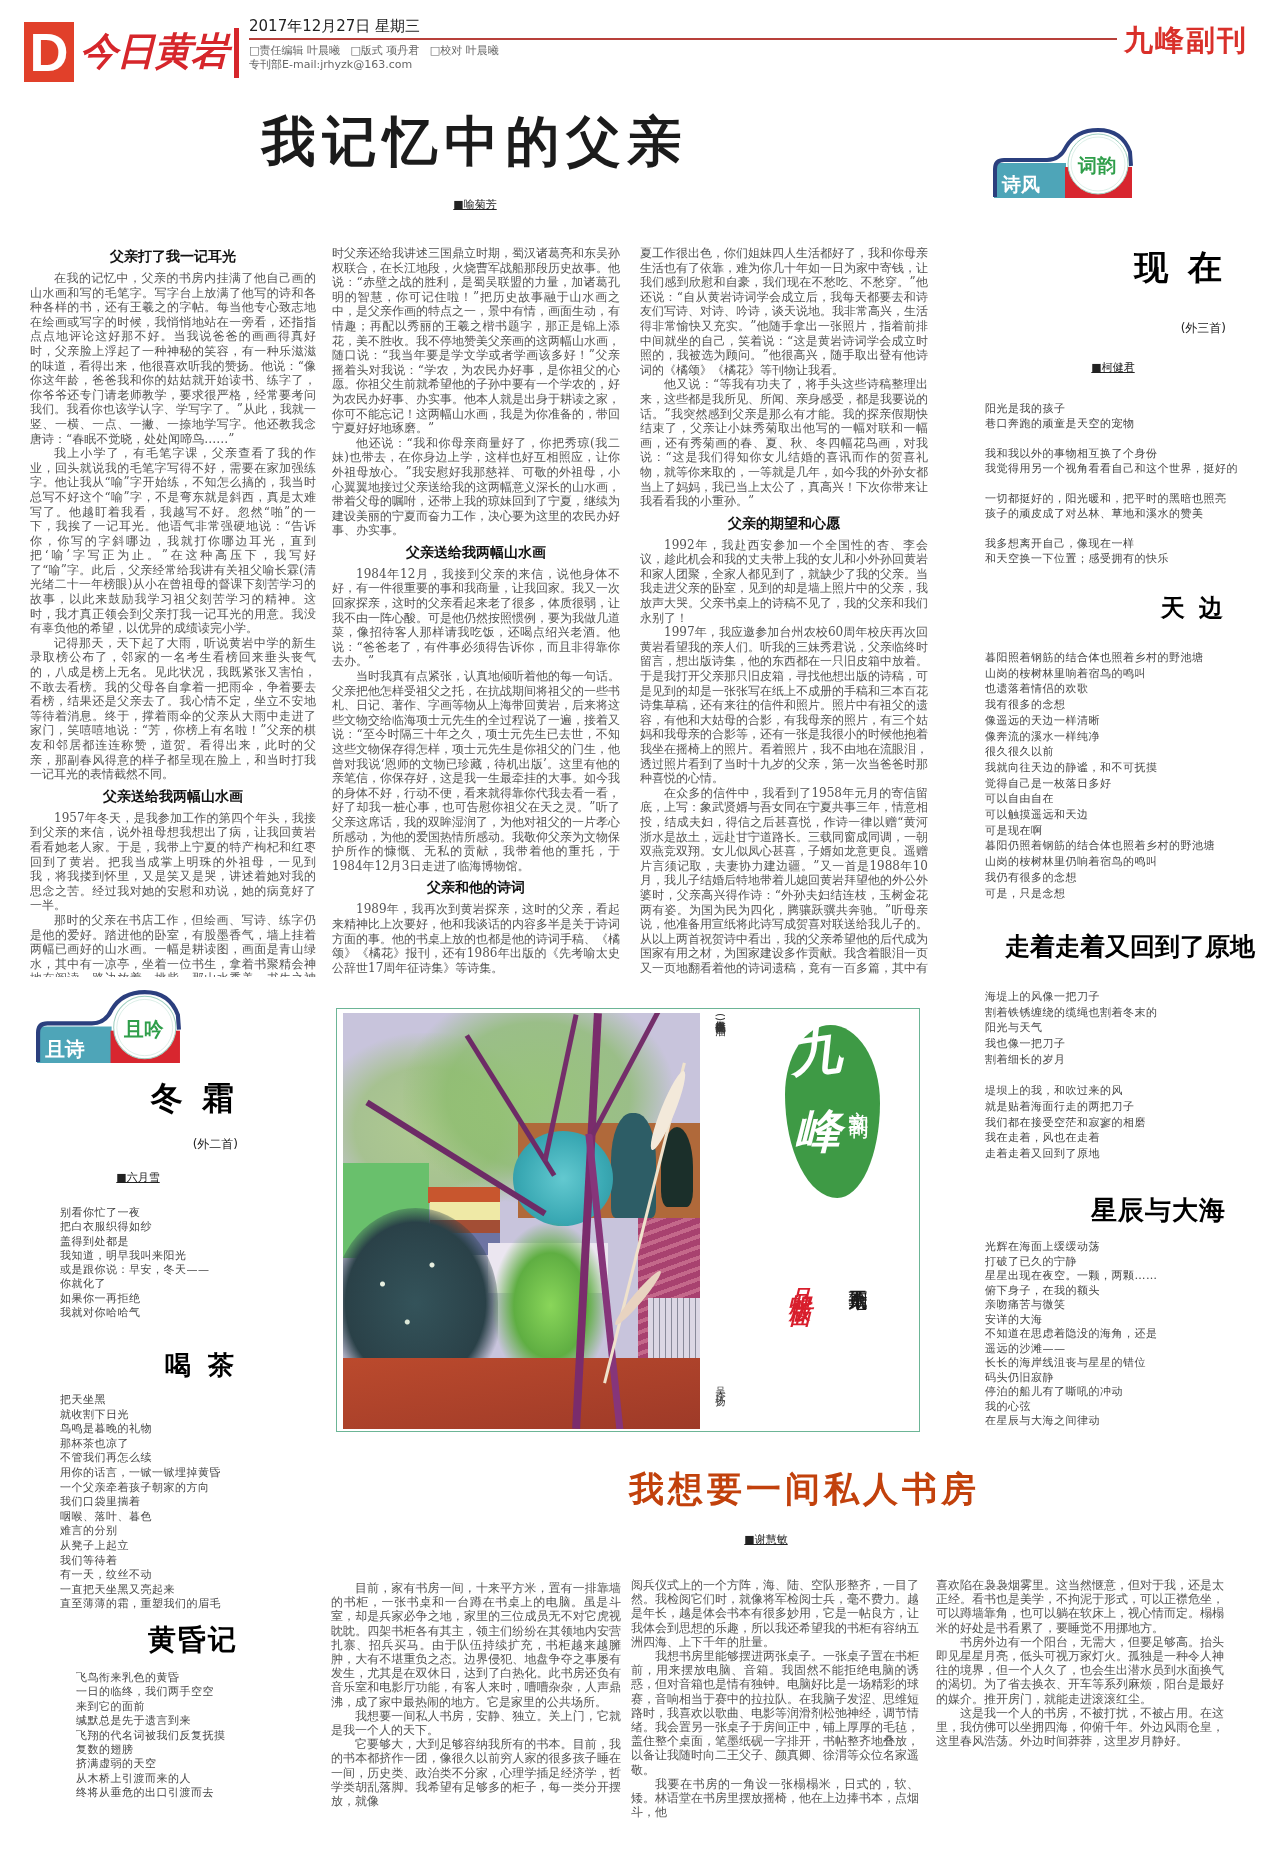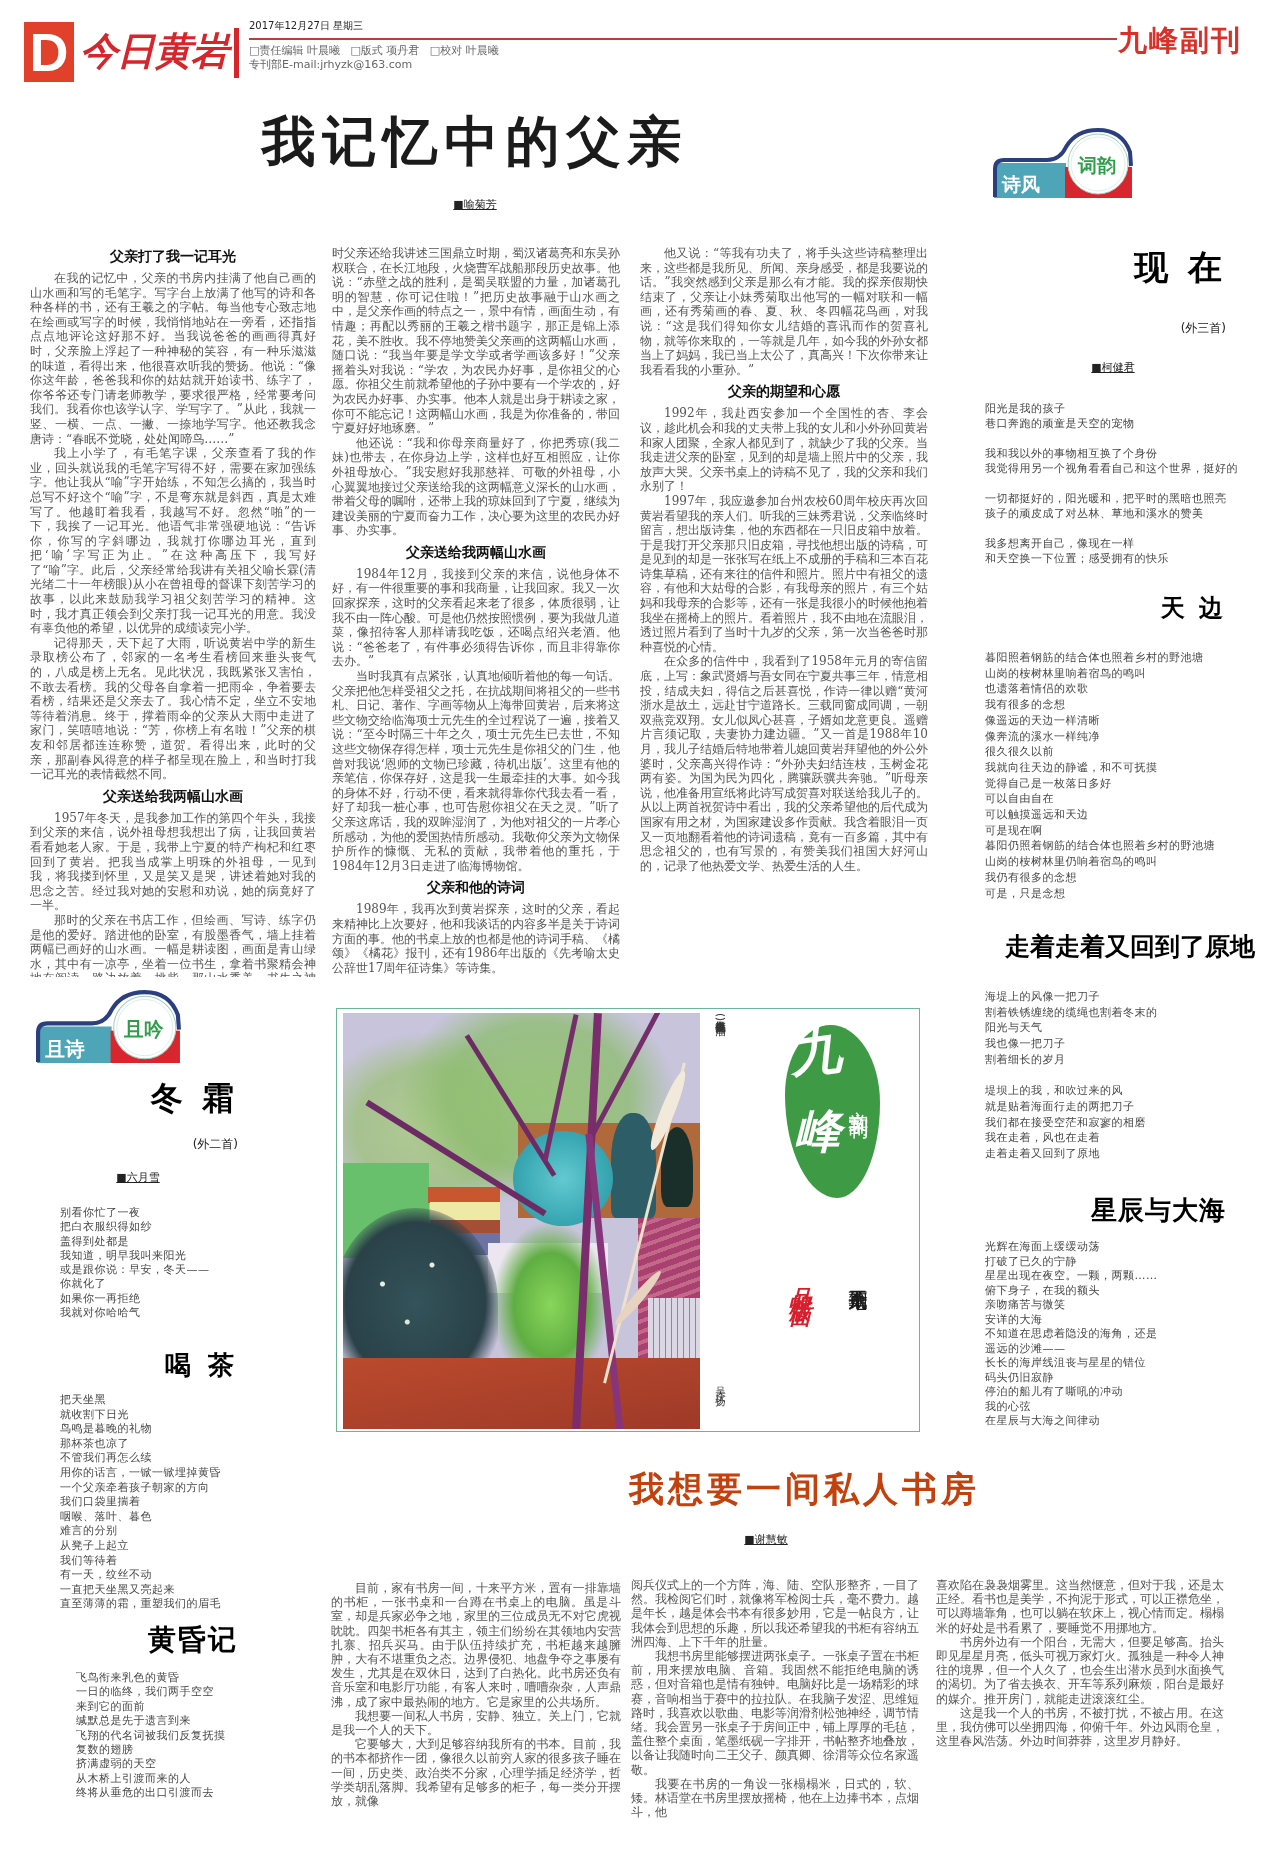--- a/index.html
+++ b/index.html
@@ -6,26 +6,26 @@
   .page { position:relative; width:1280px; height:1875px; overflow:hidden; background:#ffffff;
           font-family:"DejaVu Serif", serif; color:#4e4e4e; }
   .abs { position:absolute; }
 
   
   .logo-d { left:24px; top:22px; width:50px; height:60px; background:#e1402a; color:#fff;
             font-family:"Liberation Sans", sans-serif; font-weight:bold; font-size:54px; line-height:60px; text-align:center; }
   .logo-name { left:80px; top:20px; width:150px; height:62px; color:#d6262b; font-family:"DejaVu Serif", serif;
                font-weight:bold; font-style:italic; font-size:38px; line-height:62px; letter-spacing:-1px; white-space:nowrap; }
   .logo-bar { left:234px; top:28px; width:5px; height:50px; background:#d6262b; }
-  .hdr-date { left:249px; top:18px; font-family:"DejaVu Sans", sans-serif; font-size:10px; line-height:16px; color:#222; white-space:nowrap; }
+  .hdr-date { left:249px; top:18px; font-family:"DejaVu Sans", sans-serif; font-size:15px; line-height:16px; color:#222; white-space:nowrap; }
   .hdr-rule { left:249px; top:38px; width:868px; height:2px; background:#b8403a; }
   .hdr-credits { left:249px; top:44px; font-family:"DejaVu Sans", sans-serif; font-size:11px; line-height:14px; color:#666; white-space:pre; }
   .hdr-email { left:249px; top:58px; font-family:"DejaVu Sans", sans-serif; font-size:11px; line-height:14px; color:#666; white-space:nowrap; }
   .hdr-section { left:1118px; top:22px; width:130px; font-family:"DejaVu Sans", sans-serif; font-weight:bold; font-size:29px;
-                 line-height:36px; color:#d9302a; letter-spacing:2px; white-space:nowrap; }
+                 line-height:36px; color:#d9302a; letter-spacing:2px; white-space:nowrap;text-align:right; }
 
   
   .main-title { left:250px; top:110px; width:450px; text-align:center; font-family:"DejaVu Sans", sans-serif; font-weight:bold;
                 font-size:54px; line-height:64px; letter-spacing:7px; color:#1b1b1b; white-space:nowrap; }
   .byline { font-family:"DejaVu Sans", sans-serif; font-size:11px; line-height:14px; color:#222; text-align:center;
             text-decoration:underline; white-space:nowrap; }
   .col { position:absolute; font-size:12px; line-height:14.6px; text-align:justify; color:#545454; overflow:hidden;
          font-family:"DejaVu Serif", serif; }
   .col p { margin:0; text-indent:2em; }
   .col p.cont { text-indent:0; }
@@ -87,20 +87,21 @@
     <p>他还说：“我和你母亲商量好了，你把秀琼(我二妹)也带去，在你身边上学，这样也好互相照应，让你外祖母放心。”我安慰好我那慈祥、可敬的外祖母，小心翼翼地接过父亲送给我的这两幅意义深长的山水画，带着父母的嘱咐，还带上我的琼妹回到了宁夏，继续为建设美丽的宁夏而奋力工作，决心要为这里的农民办好事、办实事。</p>
     <h3>父亲送给我两幅山水画</h3>
     <p>1984年12月，我接到父亲的来信，说他身体不好，有一件很重要的事和我商量，让我回家。我又一次回家探亲，这时的父亲看起来老了很多，体质很弱，让我不由一阵心酸。可是他仍然按照惯例，要为我做几道菜，像招待客人那样请我吃饭，还喝点绍兴老酒。他说：“爸爸老了，有件事必须得告诉你，而且非得靠你去办。”</p>
     <p>当时我真有点紧张，认真地倾听着他的每一句话。父亲把他怎样受祖父之托，在抗战期间将祖父的一些书札、日记、著作、字画等物从上海带回黄岩，后来将这些文物交给临海项士元先生的全过程说了一遍，接着又说：“至今时隔三十年之久，项士元先生已去世，不知这些文物保存得怎样，项士元先生是你祖父的门生，他曾对我说‘恩师的文物已珍藏，待机出版’。这里有他的亲笔信，你保存好，这是我一生最牵挂的大事。如今我的身体不好，行动不便，看来就得靠你代我去看一看，好了却我一桩心事，也可告慰你祖父在天之灵。”听了父亲这席话，我的双眸湿润了，为他对祖父的一片孝心所感动，为他的爱国热情所感动。我敬仰父亲为文物保护所作的慷慨、无私的贡献，我带着他的重托，于1984年12月3日走进了临海博物馆。</p>
     <h3>父亲和他的诗词</h3>
     <p>1989年，我再次到黄岩探亲，这时的父亲，看起来精神比上次要好，他和我谈话的内容多半是关于诗词方面的事。他的书桌上放的也都是他的诗词手稿、《橘颂》《橘花》报刊，还有1986年出版的《先考喻太史公辞世17周年征诗集》等诗集。</p>
     <p>他说：“我老了画画手有点抖，画不了了，欣慰的是你的小妹秀菊可接我的班了，她擅长画花鸟，画得很得手，要超过我了，她有绘画的天赋，将来会有出息的。你在宁</p>
   </div>
 
   <div class="col" style="left:640px; top:246px; width:288px; height:730px;">
+    <p class="cont">夏工作很出色，你们姐妹四人生活都好了，我和你母亲生活也有了依靠，难为你几十年如一日为家中寄钱，让我们感到欣慰和自豪，我们现在不愁吃、不愁穿。”他还说：“自从黄岩诗词学会成立后，我每天都要去和诗友们写诗、对诗、吟诗，谈天说地。我非常高兴，生活得非常愉快又充实。”他随手拿出一张照片，指着前排中间就坐的自己，笑着说：“这是黄岩诗词学会成立时照的，我被选为顾问。”他很高兴，随手取出登有他诗词的《橘颂》《橘花》等刊物让我看。</p>
     <p>他又说：“等我有功夫了，将手头这些诗稿整理出来，这些都是我所见、所闻、亲身感受，都是我要说的话。”我突然感到父亲是那么有才能。我的探亲假期快结束了，父亲让小妹秀菊取出他写的一幅对联和一幅画，还有秀菊画的春、夏、秋、冬四幅花鸟画，对我说：“这是我们得知你女儿结婚的喜讯而作的贺喜礼物，就等你来取的，一等就是几年，如今我的外孙女都当上了妈妈，我已当上太公了，真高兴！下次你带来让我看看我的小重孙。”</p>
     <h3>父亲的期望和心愿</h3>
     <p>1992年，我赴西安参加一个全国性的杏、李会议，趁此机会和我的丈夫带上我的女儿和小外孙回黄岩和家人团聚，全家人都见到了，就缺少了我的父亲。当我走进父亲的卧室，见到的却是墙上照片中的父亲，我放声大哭。父亲书桌上的诗稿不见了，我的父亲和我们永别了！</p>
     <p>1997年，我应邀参加台州农校60周年校庆再次回黄岩看望我的亲人们。听我的三妹秀君说，父亲临终时留言，想出版诗集，他的东西都在一只旧皮箱中放着。于是我打开父亲那只旧皮箱，寻找他想出版的诗稿，可是见到的却是一张张写在纸上不成册的手稿和三本百花诗集草稿，还有来往的信件和照片。照片中有祖父的遗容，有他和大姑母的合影，有我母亲的照片，有三个姑妈和我母亲的合影等，还有一张是我很小的时候他抱着我坐在摇椅上的照片。看着照片，我不由地在流眼泪，透过照片看到了当时十九岁的父亲，第一次当爸爸时那种喜悦的心情。</p>
     <p>在众多的信件中，我看到了1958年元月的寄信留底，上写：象武贤婿与吾女同在宁夏共事三年，情意相投，结成夫妇，得信之后甚喜悦，作诗一律以赠“黄河浙水是故土，远赴甘宁道路长。三载同窗成同调，一朝双燕竞双翔。女儿似凤心甚喜，子婿如龙意更良。遥赠片言须记取，夫妻协力建边疆。”又一首是1988年10月，我儿子结婚后特地带着儿媳回黄岩拜望他的外公外婆时，父亲高兴得作诗：“外孙夫妇结连枝，玉树金花两有姿。为国为民为四化，腾骧跃骥共奔驰。”听母亲说，他准备用宣纸将此诗写成贺喜对联送给我儿子的。从以上两首祝贺诗中看出，我的父亲希望他的后代成为国家有用之材，为国家建设多作贡献。我含着眼泪一页又一页地翻看着他的诗词遗稿，竟有一百多篇，其中有思念祖父的，也有写景的，有赞美我们祖国大好河山的，记录了他热爱文学、热爱生活的人生。</p>
 
   </div>
 
   <svg class="abs" style="left:993px; top:128px;" width="140" height="70" viewBox="0 0 140 70">
     <rect x="1" y="35" width="72" height="35" fill="#4ea5b8"></rect>

